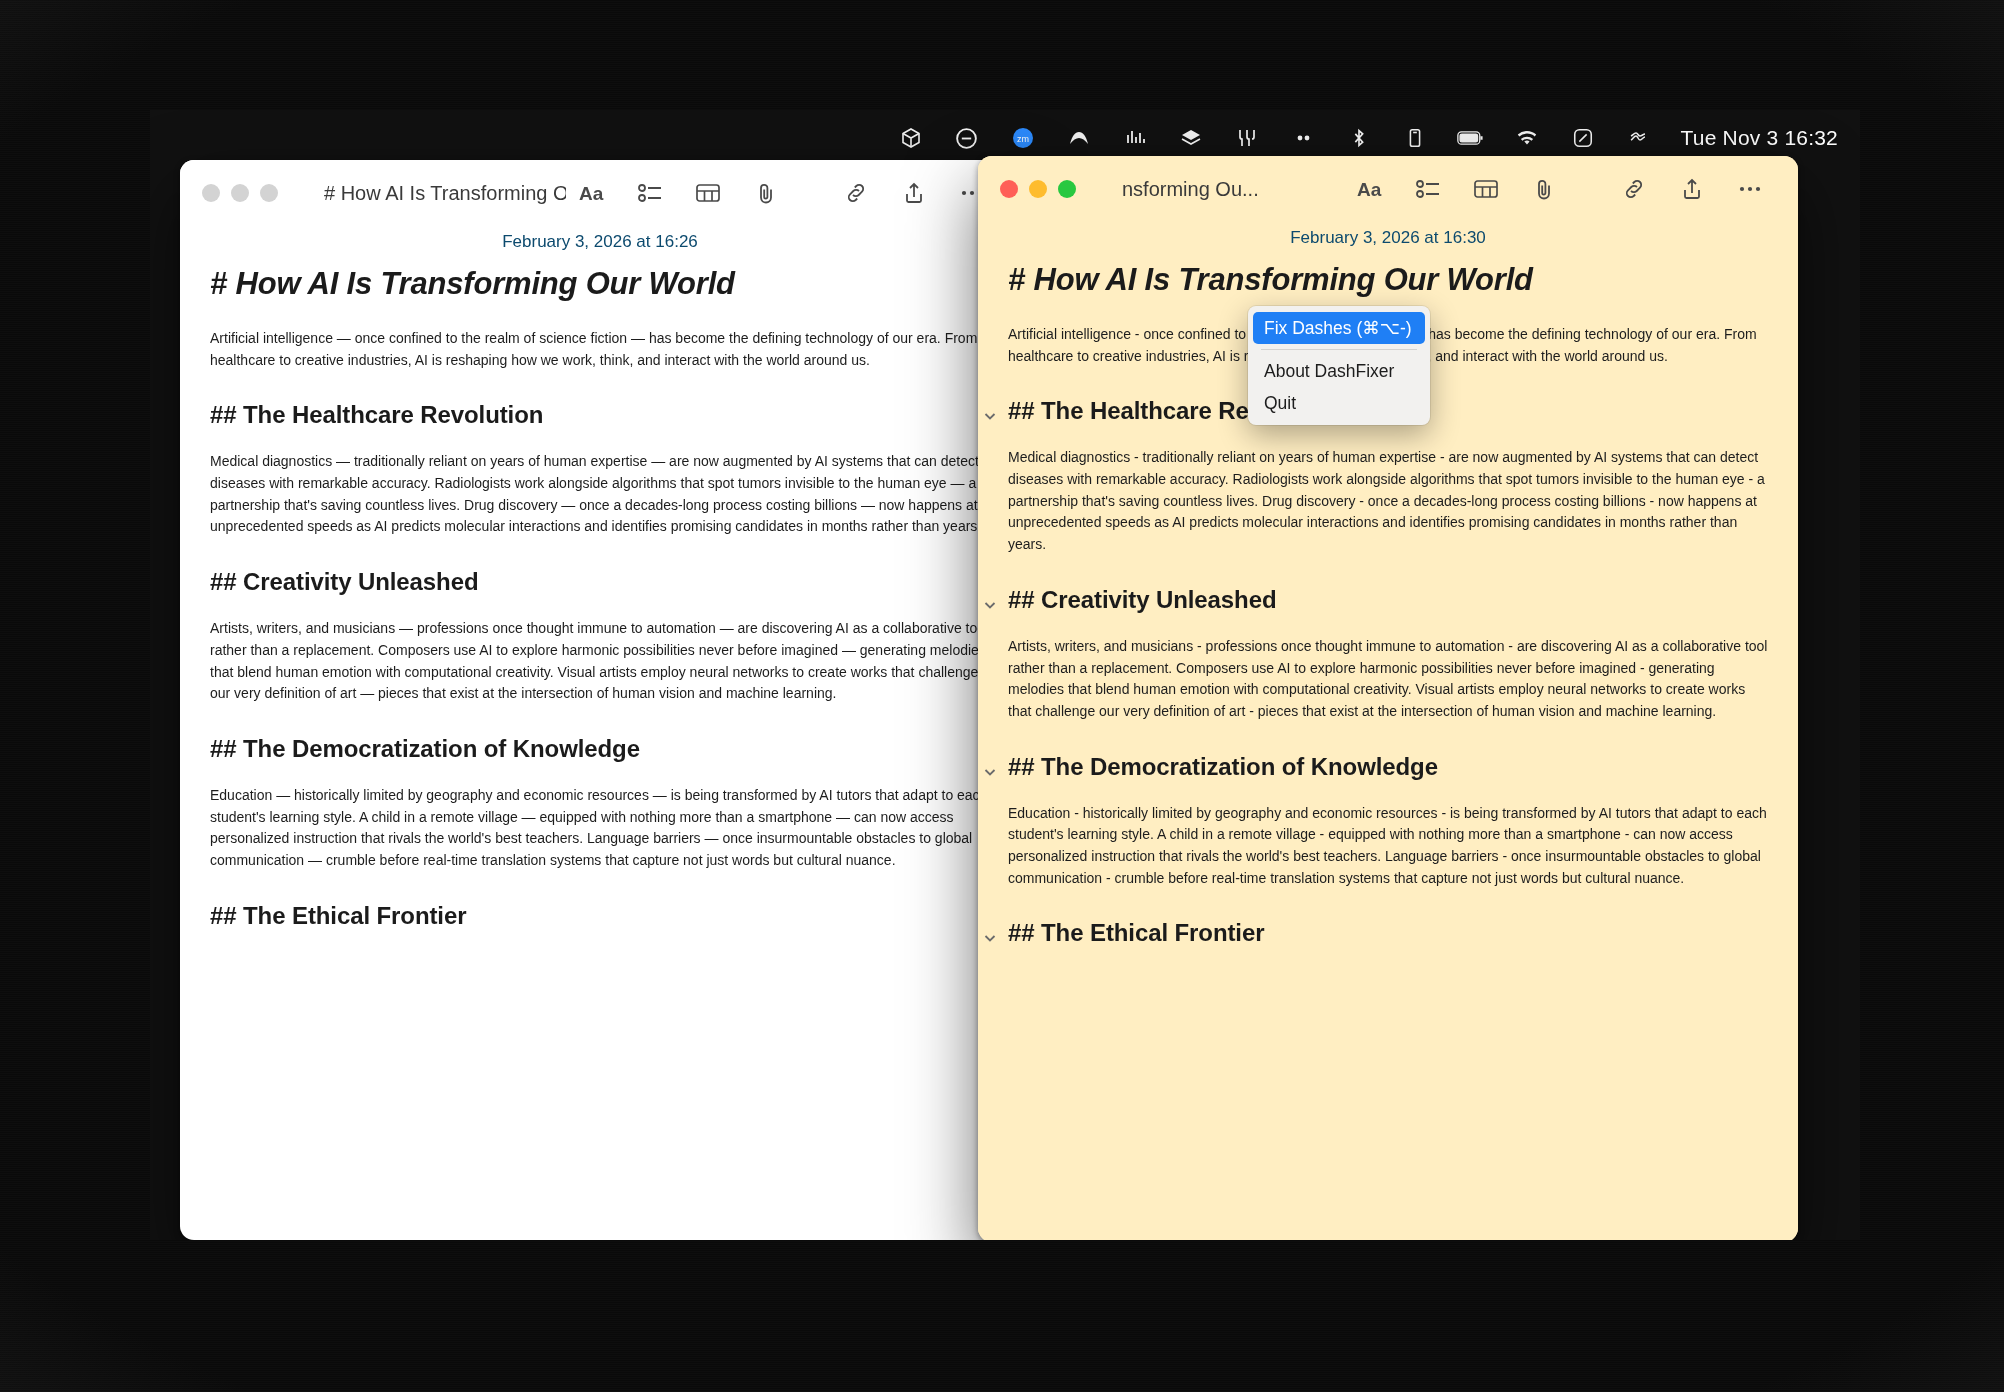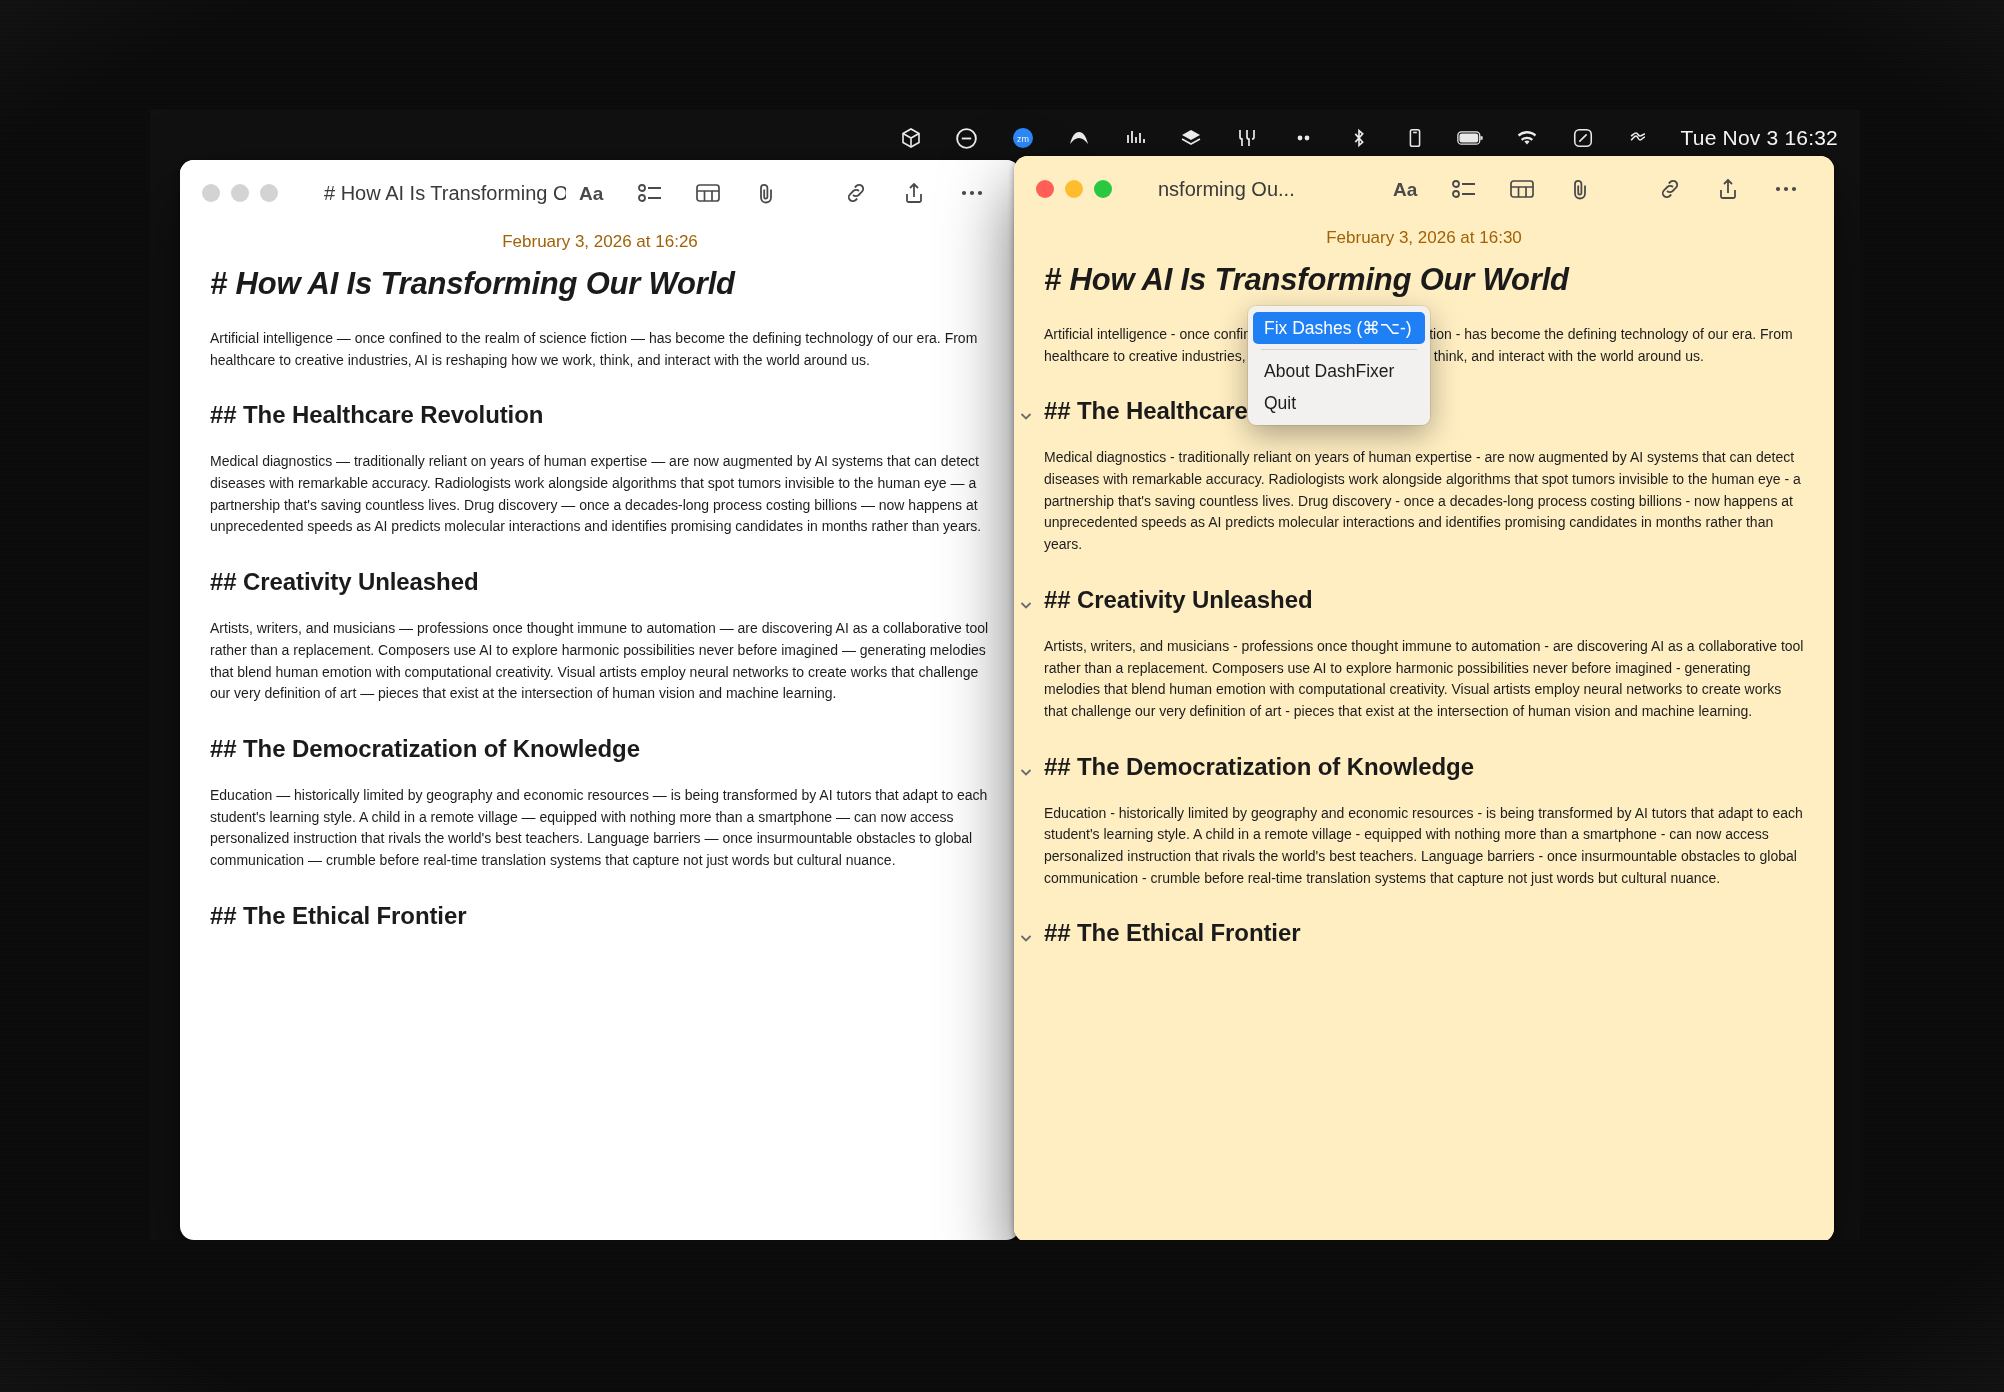--- a/index.html
+++ b/index.html
@@ -86,21 +86,21 @@
   .tb-btn {
     width: 52px; height: 44px;
     display: flex; align-items: center; justify-content: center;
     color: #4a4a4a;
     border-radius: 7px;
   }
   .tb-gap { width: 26px; }
   .doc-date {
     text-align: center;
     font-size: 17px;
-    color: #a16207;
+    color: #0c4a6e;
     padding: 6px 0 14px;
   }
   .doc-body { padding: 0 30px 0 30px; }
   h1.doc-h1 {
     font-size: 31px;
     font-weight: 700;
     color: #1b1b1b;
     margin-bottom: 26px;
     letter-spacing: -0.2px;
     font-style: italic;
@@ -123,21 +123,21 @@
   #win-left {
     left: 30px; top: 50px;
     width: 840px; height: 1080px;
     background: #fff;
   }
   #win-left .titlebar { background: #fff; }
   #win-left .doc-scroll { height: 1014px; overflow: hidden; }
 
   
   #win-right {
-    left: 864px; top: 46px;
+    left: 828px; top: 46px;
     width: 820px; height: 1086px;
     background: #ffeec2;
   }
   #win-right .titlebar { background: #ffeec2; }
   #win-right .dot.red { background: #ff5f57; }
   #win-right .dot.yellow { background: #febc2e; }
   #win-right .dot.green { background: #28c840; }
   #win-right .doc-scroll { height: 1020px; overflow: hidden; background: #ffeec2; }
   #win-right h2.doc-h2 { position: relative; }
   .chev {

